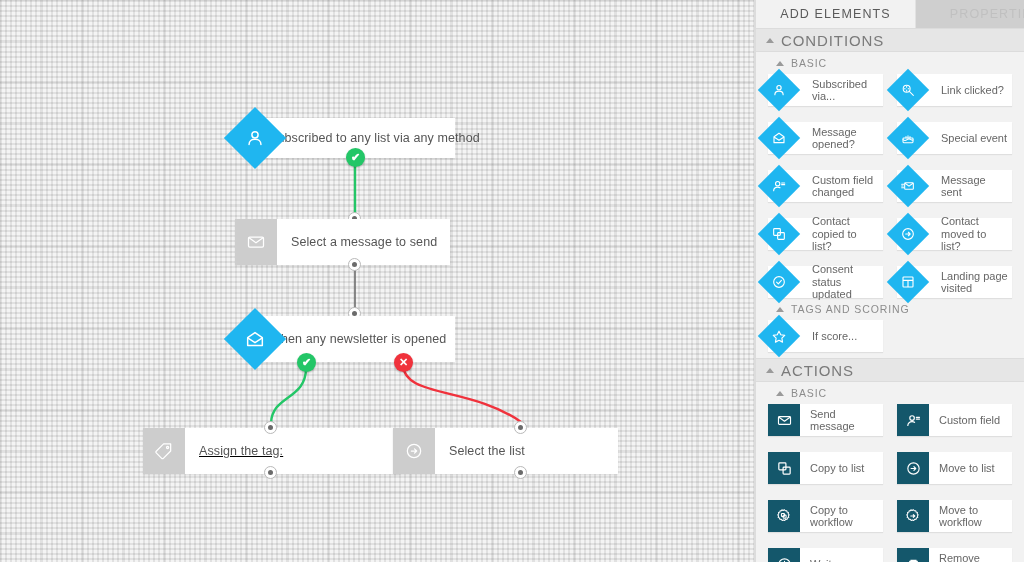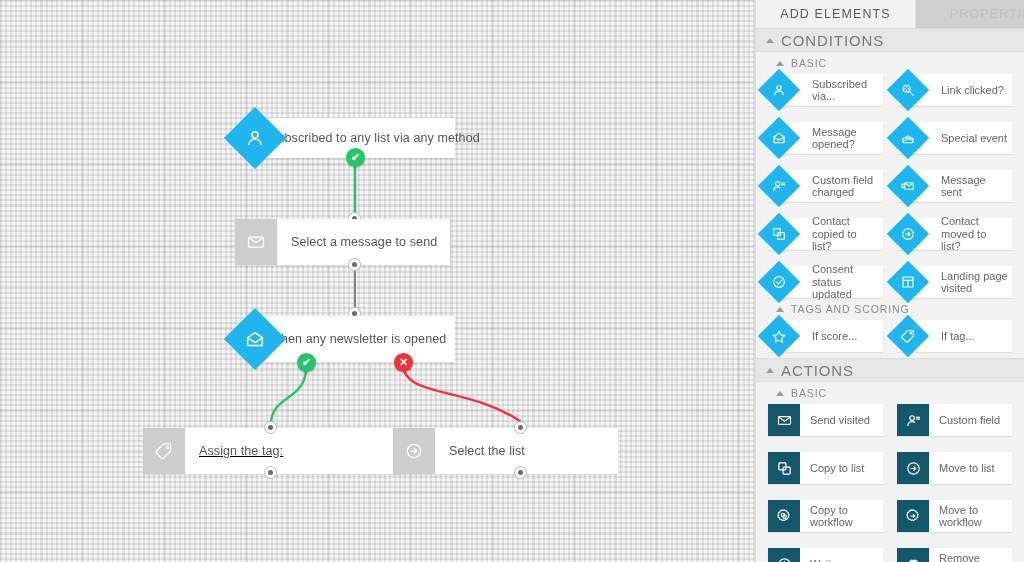--- a/index.html
+++ b/index.html
@@ -378,31 +378,20 @@
         <div class="item">
           <span class="dia">
               <span class="g">
             <svg width="17" height="17" viewBox="0 0 24 24" fill="none" stroke="#fff" stroke-width="1.6">
               <path d="M12 4.2l2.5 5.1 5.6.8-4.05 3.95.96 5.6L12 17l-5.01 2.65.96-5.6L3.9 10.1l5.6-.8z" stroke-linejoin="round"></path>
             </svg>
               </span>
             </span>
           <span class="txt">If score...</span>
         </div>
-        <div class="item">
-          <span class="dia">
-              <span class="g">
-            <svg width="16" height="16" viewBox="0 0 24 24" fill="none" stroke="#fff" stroke-width="1.7">
-              <path d="M11.5 3.8H20v8.5l-8.7 8.7a1.3 1.3 0 01-1.9 0l-6.6-6.6a1.3 1.3 0 010-1.9z" stroke-linejoin="round"></path>
-              <circle cx="16.3" cy="7.8" r="1.2"></circle>
-            </svg>
-              </span>
-            </span>
-          <span class="txt">If tag...</span>
-        </div>
       </div>
     </div>
 
     <div class="sec-head">
       <span class="caret"></span>
       <span>ACTIONS</span>
     </div>
     <div class="sec-body">
       <div class="sub-head">
         <span class="caret"></span>
@@ -410,21 +399,21 @@
       </div>
       <div class="grid">
 
         <div class="item action">
           <span class="sq">
             <svg width="17" height="17" viewBox="0 0 24 24" fill="none" stroke="#fff" stroke-width="1.6">
               <rect x="3.5" y="6.5" width="17" height="11" rx="1.3"></rect>
                 <path d="M4.2 7.4l7.8 5.6 7.8-5.6" stroke-linejoin="round"></path>
             </svg>
           </span>
-          <span class="txt">Send visited</span>
+          <span class="txt">Send message</span>
         </div>
 
         <div class="item action">
           <span class="sq">
             <svg width="17" height="17" viewBox="0 0 24 24" fill="none" stroke="#fff" stroke-width="1.7">
               <circle cx="10" cy="8.5" r="3.2"></circle>
                 <path d="M4 19c0-3.4 2.7-5.3 6-5.3 1.3 0 2.5.3 3.5.9" stroke-linecap="round"></path>
               <path d="M16 7.5h4.5M16 10h4.5" stroke-linecap="round"></path>
             </svg>
           </span>

